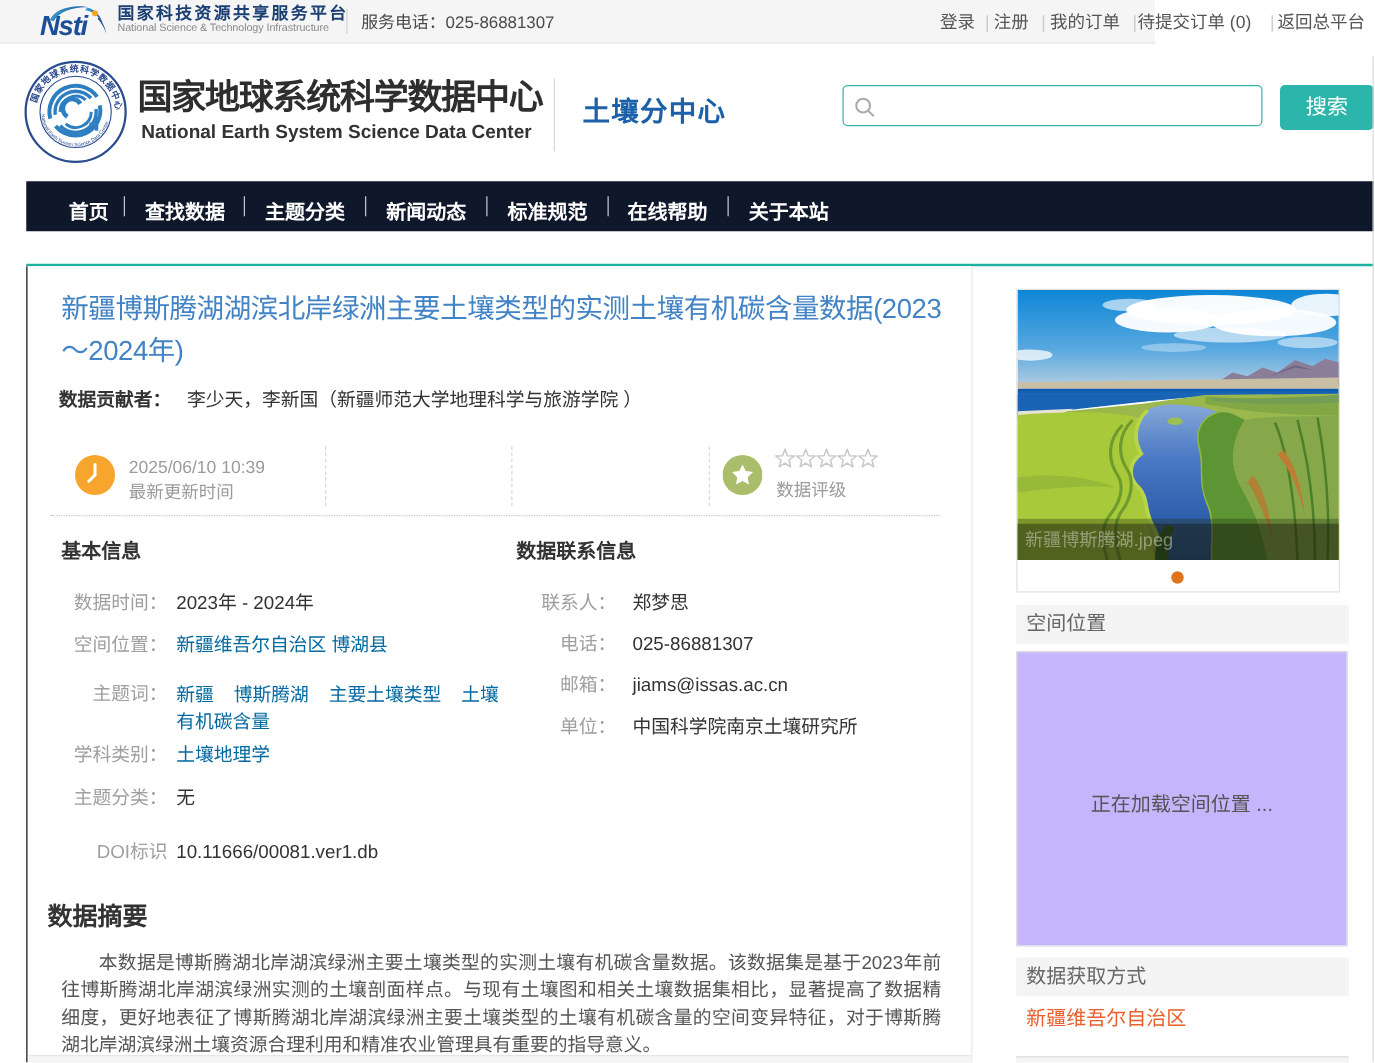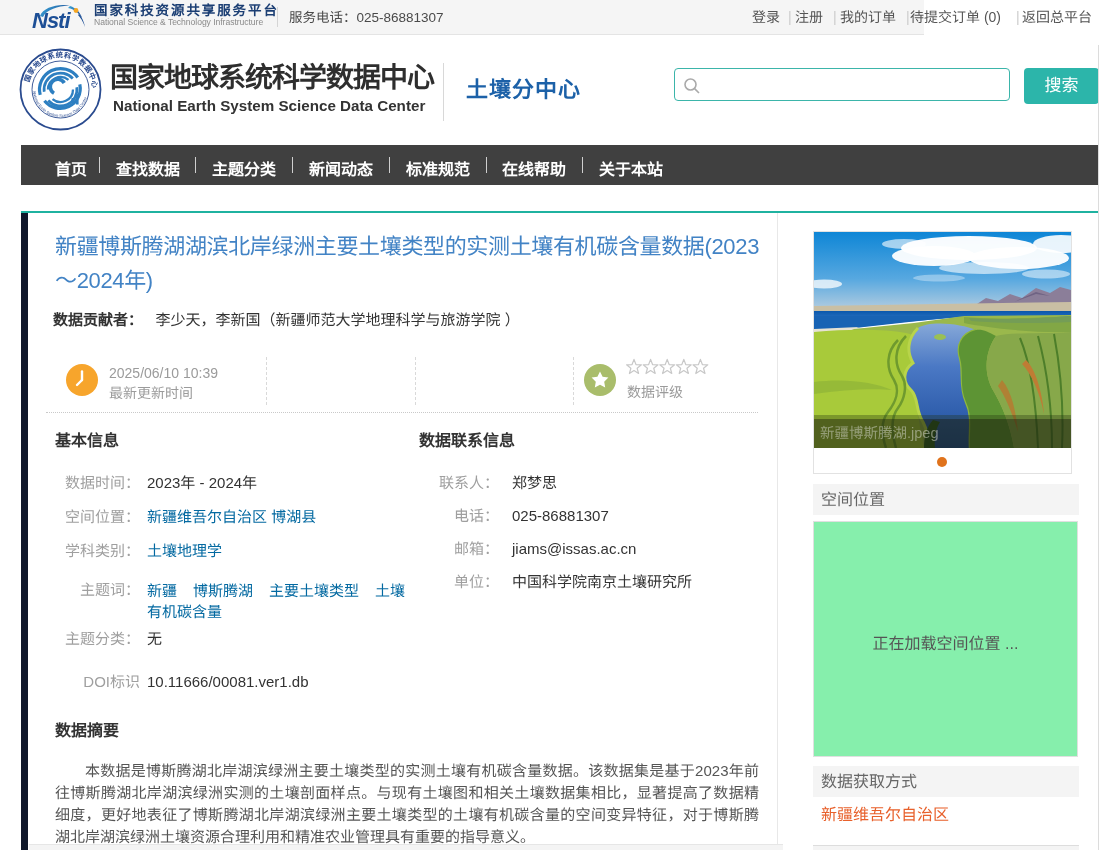--- a/index.html
+++ b/index.html
@@ -22,27 +22,27 @@
 #biglogo { position:absolute; left:19px; top:13px; }
 #hdr-cn { position:absolute; left:110px; top:28px; font-size:28px; line-height:29px; font-weight:bold; color:#2e2e2e; letter-spacing:-1px; }
 #hdr-en { position:absolute; left:113px; top:65px; font-size:15.2px; line-height:12px; font-weight:bold; color:#333; }
 #hdr .vsep { position:absolute; left:443px; top:28px; width:1px; height:58px; background:#d8d8d8; }
 #hdr-sub { position:absolute; left:466px; top:44px; font-size:22px; line-height:22px; font-weight:bold; color:#1c61a8; letter-spacing:1px; }
 #searchbox { position:absolute; left:674px; top:33px; width:336px; height:33px; border:1px solid #3bb5aa; border-radius:4px; background:#fff; }
 #searchbox svg { position:absolute; left:8px; top:8px; }
 #searchbtn { position:absolute; left:1024px; top:33px; width:75px; height:36px; background:#2cb5aa; color:#fff; font-size:17px; border-radius:4px; text-align:center; line-height:36px; }
 
 
-#nav { position:absolute; left:21px; top:145px; width:1078px; height:40px; background:#404040; color:#fff; font-size:16px; font-weight:bold; }
+#nav { position:absolute; left:21px; top:145px; width:1078px; height:40px; background:#0f172a; color:#fff; font-size:16px; font-weight:bold; }
 #nav .item { position:absolute; top:11px; }
 #nav .sp { position:absolute; top:12px; width:1px; height:16px; background:rgba(255,255,255,0.75); }
 
 
 #wrap { position:absolute; left:21px; top:211px; width:1078px; height:639px; border-top:2px solid #1fb2a0; }
-#main { position:absolute; left:0; top:0; width:757px; height:637px; background:#fff; border-left:7px solid #0f172a; border-right:1px solid #e8e8e8;padding-left:32px; }
+#main { position:absolute; left:0; top:0; width:757px; height:637px; background:#fff; border-left:1px solid #0f172a; border-right:1px solid #e8e8e8;padding-left:32px; }
 
 #title { position:absolute; left:27px; top:17px; width:736px; font-size:22px; line-height:34px; color:#4283c5; letter-spacing:-0.35px; }
 #contrib { position:absolute; left:25px; top:95px; font-size:15px; color:#333; }
 #contrib b { font-weight:bold; }
 
 
 #stats { position:absolute; left:27px; top:150px; width:700px; height:62px; }
 .stat { position:absolute; top:0; height:62px; }
 .stat .ic { position:absolute; top:1px; width:32px; height:32px; }
 .stat .tx { position:absolute; left:43px; top:0; font-size:14px; color:#9b9b9b; line-height:20px; white-space:nowrap; }
@@ -54,32 +54,32 @@
 ul.info { position:absolute; list-style:none; font-size:15px; }
 ul.info li { line-height:20px; }
 ul.info li { margin-bottom:14px; display:flex; }
 #ul-right li { margin-bottom:13px; }
 ul.info .lb { color:#9f9f9f; text-align:right; flex:none; }
 #ul-left .vl { margin-left:7px; }
 ul.info .vl { color:#333; }
 a.tl { color:#0369a1; text-decoration:none; }
 
 
-#abs-h { position:absolute; left:27px; top:504px; font-size:16px; font-weight:bold; color:#333; }
+#abs-h { position:absolute; left:16px; top:504px; font-size:20px; font-weight:bold; color:#333; }
 #abs-p { position:absolute; left:27px; top:547px; width:704px; font-size:15px; line-height:22px; color:#555; text-indent:2em; text-align:justify; }
 #main-footbar { position:absolute; left:1px; top:631px; width:754px; height:20px; background:#f4f4f4; border-top:1px solid #e6e6e6; }
 
 
 #side { position:absolute; left:792px; top:0; width:267px; }
 #carousel { position:absolute; left:0; top:18px; width:259px; height:243px; border:1px solid #e2e2e2; background:#fff; }
 #photo { position:absolute; left:0; top:0; width:257px; height:216px; }
 #caption { position:absolute; left:0; top:187px; width:257px; height:29px; background:rgba(25,25,12,0.42); color:rgba(205,210,195,0.55); font-size:14.5px; line-height:29px; padding-left:6px; white-space:nowrap; overflow:hidden; }
 #cdot { position:absolute; left:123px; top:225px; width:10px; height:10px; border-radius:50%; background:#e0731c; }
 .sbar { position:absolute; left:0; width:266px; height:31px; background:#f4f4f4; color:#666; font-size:16px; line-height:31px; padding-left:8px; }
-#mapbox { position:absolute; left:0; top:308px; width:265px; height:236px; border:1px solid #e0e0e0; background:#86efac; }
+#mapbox { position:absolute; left:0; top:308px; width:265px; height:236px; border:1px solid #e0e0e0; background:#c4b5fd; }
 #mapbox span { position:absolute; left:0; width:100%; top:108px; text-align:center; font-size:16px; color:#555; }
 #getlink { position:absolute; left:8px; top:588px; font-size:16px; color:#e8612c; }
 #side-footbar { position:absolute; left:0; top:632px; width:266px; height:20px; background:#f4f4f4; border-top:1px solid #ddd; }
 
 #rightline { position:absolute; left:1098px; top:45px; width:1px; height:805px; background:#dcdcdc; }
 </style>
 </head>
 <body>
 
 <div id="topbar">
@@ -205,27 +205,27 @@
 
     <ul class="info" id="ul-left" style="left:27px; top:260px; width:360px;">
       <li>
           <span class="lb" style="width:85px;">数据时间：</span>
           <span class="vl">2023年 - 2024年</span>
         </li>
       <li>
           <span class="lb" style="width:85px;">空间位置：</span>
           <span class="vl"><a class="tl">新疆维吾尔自治区 博湖县</a></span>
         </li>
-      <li>
-          <span class="lb" style="width:85px;">学科类别：</span>
-          <span class="vl"><a class="tl">土壤地理学</a></span>
-        </li>
       <li style="padding-top:5px; margin-bottom:7px;">
           <span class="lb" style="width:85px;">主题词：</span>
           <span class="vl" style="width:263px; line-height:21px;"><a class="tl" style="margin-right:16px;">新疆</a><a class="tl" style="margin-right:16px;">博斯腾湖</a><a class="tl" style="margin-right:16px;">主要土壤类型</a><a class="tl">土壤有机碳含量</a></span>
+        </li>
+      <li>
+          <span class="lb" style="width:85px;">学科类别：</span>
+          <span class="vl"><a class="tl">土壤地理学</a></span>
         </li>
       <li>
           <span class="lb" style="width:85px;">主题分类：</span>
           <span class="vl">无</span>
         </li>
       <li style="margin-top:23px;">
           <span class="lb" style="width:85px;">DOI标识</span>
           <span class="vl">10.11666/00081.ver1.db</span>
         </li>
     </ul>

